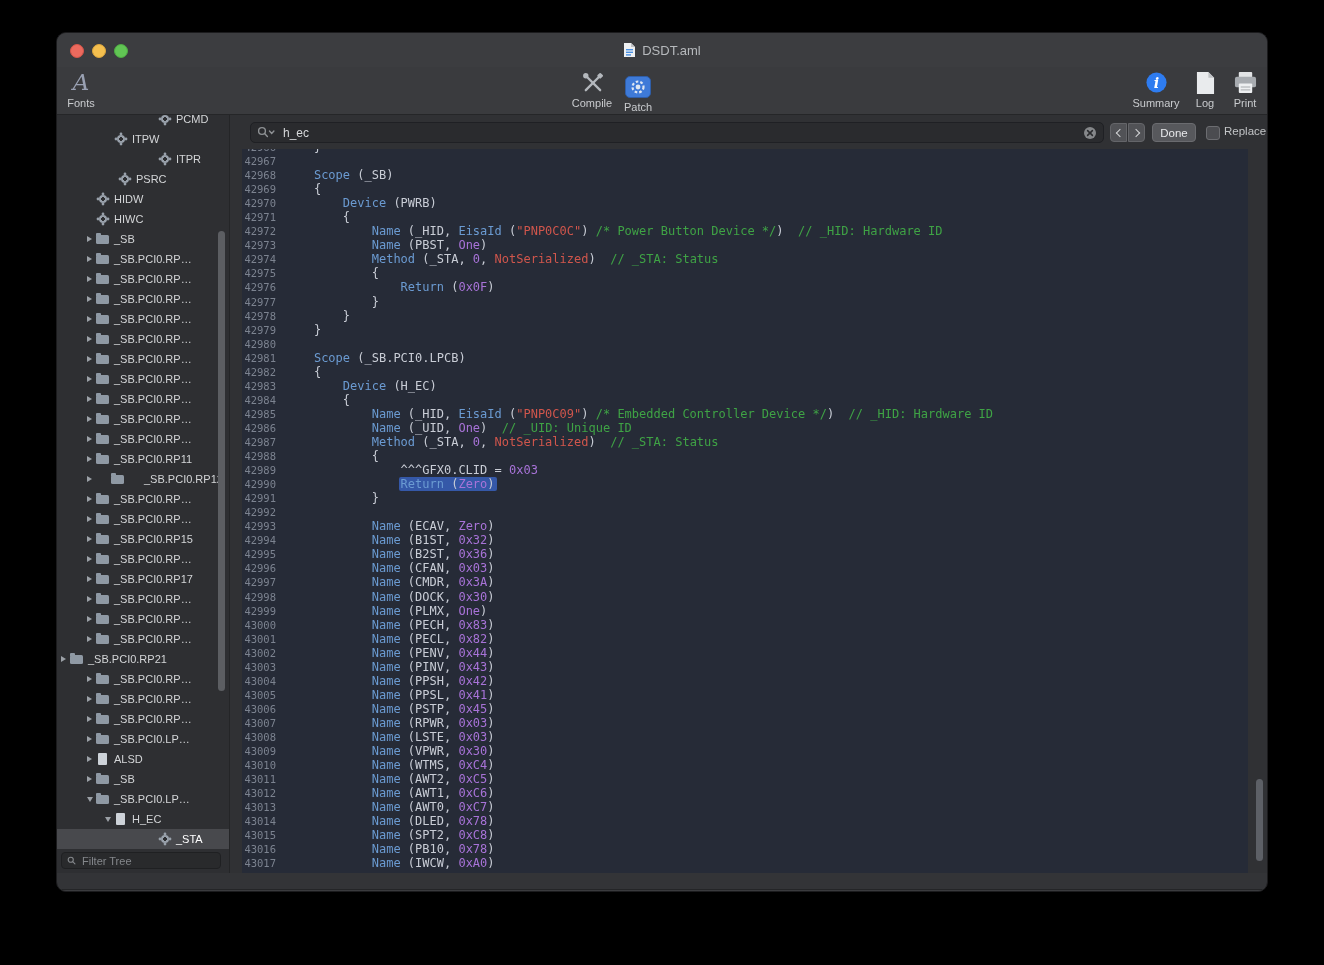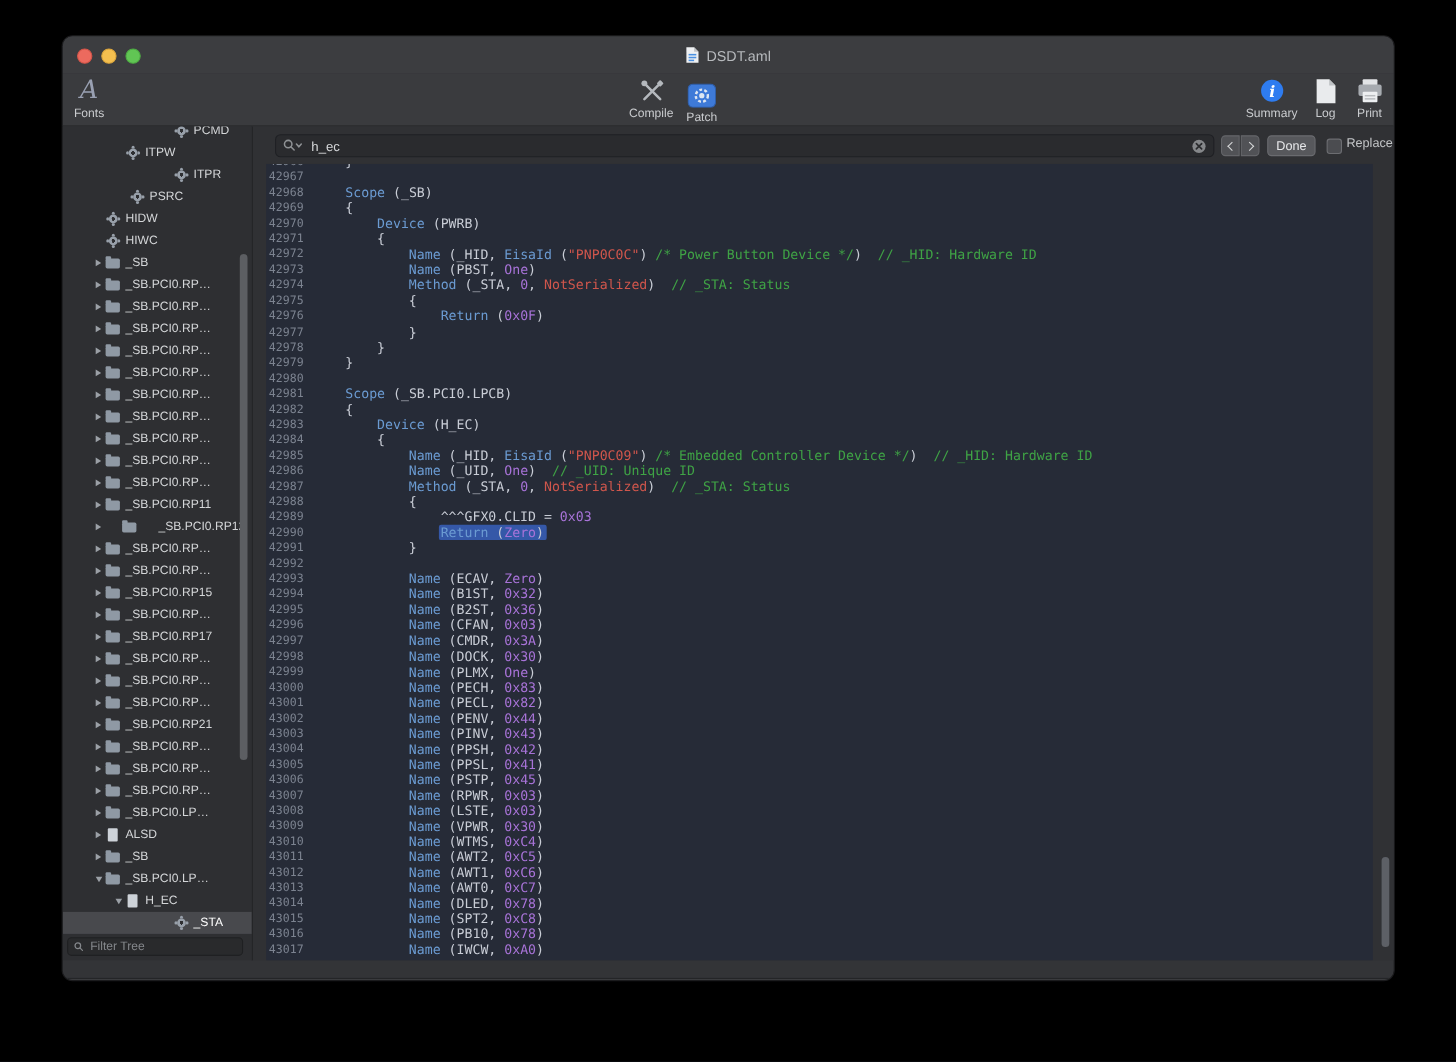--- a/index.html
+++ b/index.html
@@ -309,21 +309,21 @@
           <div class="trow" style="padding-left: 26px;">
             <span class="disc collapsed"></span>
             <span class="ticon folder"></span>
             <span class="tlabel">_SB.PCI0.RP…</span>
           </div>
           <div class="trow" style="padding-left: 26px;">
             <span class="disc collapsed"></span>
             <span class="ticon folder"></span>
             <span class="tlabel">_SB.PCI0.RP…</span>
           </div>
-          <div class="trow" style="padding-left: 26px;">
+          <div class="trow" style="">
             <span class="disc collapsed"></span>
             <span class="ticon folder"></span>
             <span class="tlabel">_SB.PCI0.RP21</span>
           </div>
           <div class="trow" style="padding-left: 26px;">
             <span class="disc collapsed"></span>
             <span class="ticon folder"></span>
             <span class="tlabel">_SB.PCI0.RP…</span>
           </div>
           <div class="trow" style="padding-left: 26px;">

